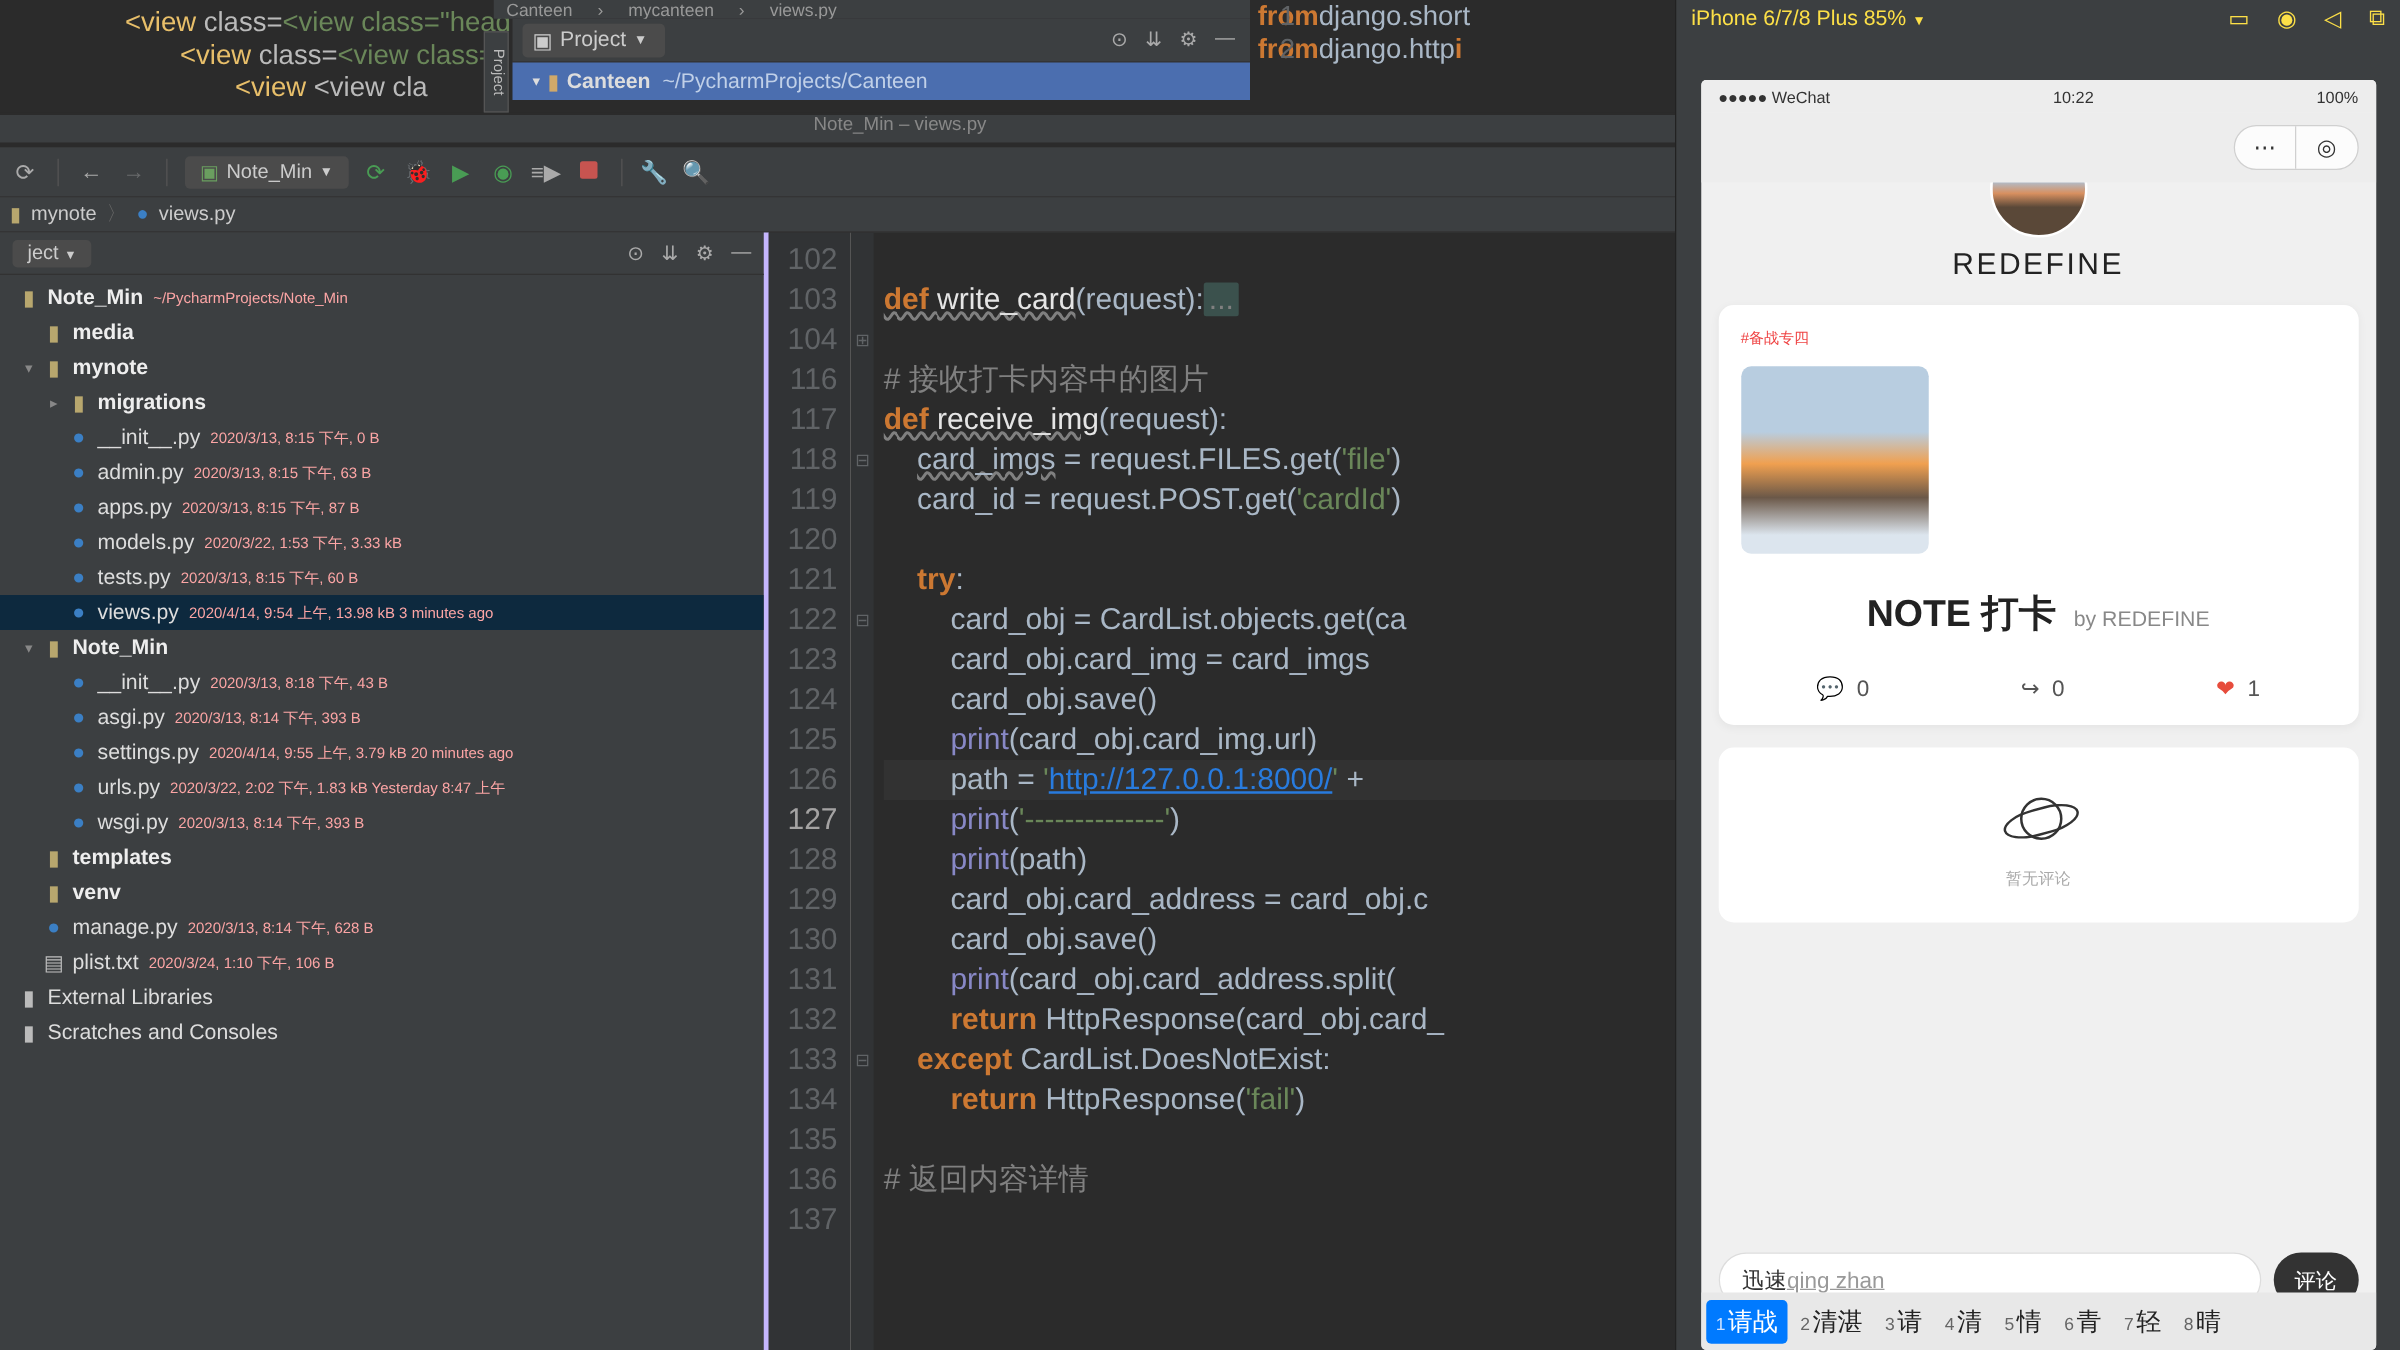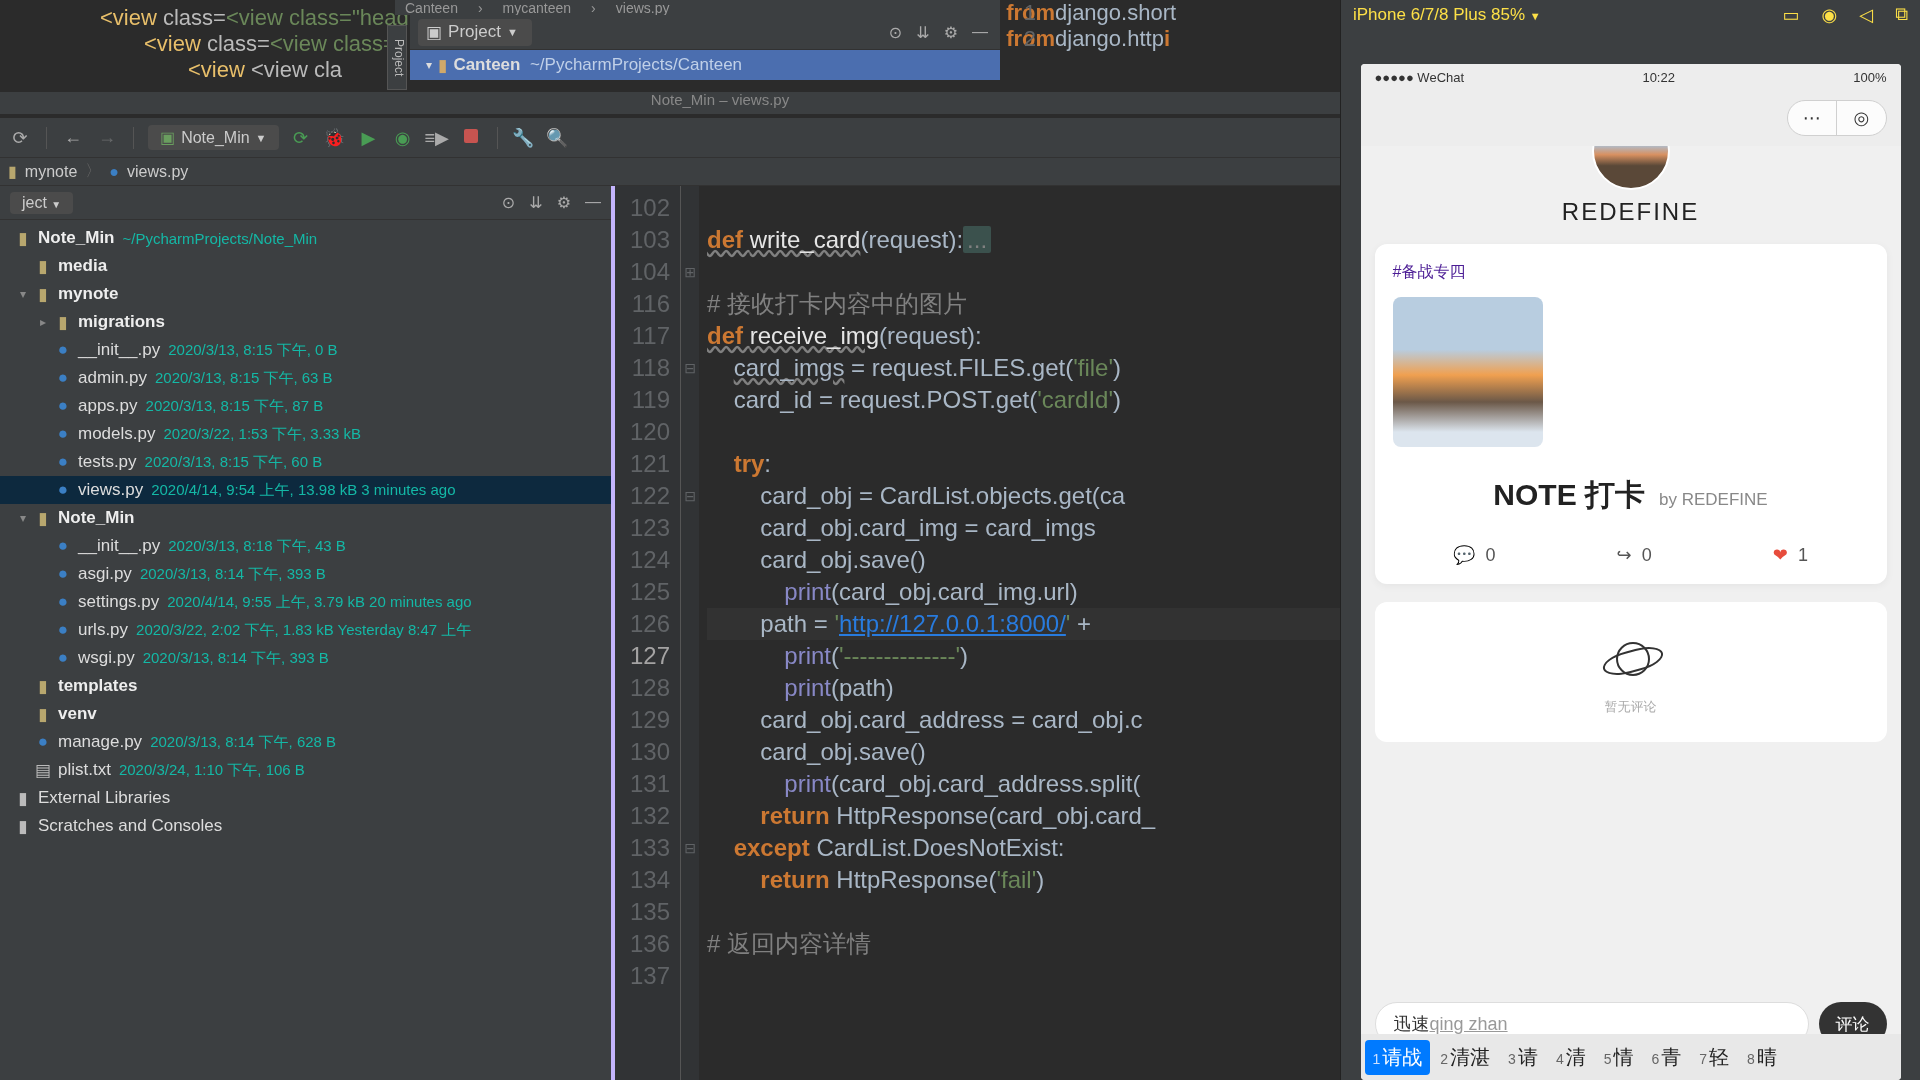--- a/index.html
+++ b/index.html
@@ -54,59 +54,59 @@
 .tree-header { height: 34px; display: flex; align-items: center; padding: 0 10px; border-bottom: 1px solid #323232; }
 .tree-header .label { background: #4b4b4b; border-radius: 4px; padding: 2px 12px; color: #ccc; font-size: 16px; }
 .tree-header .tools { margin-left: auto; display: flex; gap: 14px; color: #aaa; font-size: 16px; }
 .tree { flex: 1; overflow: auto; font-size: 17px; color: #bbb; padding-top: 4px; }
 .tree-row { display: flex; align-items: center; height: 28px; padding-left: 4px; white-space: nowrap; cursor: pointer; }
 .tree-row.sel { background: #0d293e; }
 .tree-row .chev { width: 14px; color: #888; font-size: 12px; }
 .tree-row .ico { width: 18px; margin-right: 6px; text-align: center; }
 .tree-row .name { color: #ddd; }
 .tree-row .name.bold { font-weight: bold; color: #eee; }
-.tree-row .meta { color: #14b8a6; margin-left: 8px; font-size: 15px; }
+.tree-row .meta { color: #fca5a5; margin-left: 8px; font-size: 12px; }
 .ind1 { padding-left: 0px; } .ind2 { padding-left: 20px; } .ind3 { padding-left: 40px; }
 .fldr { color: #b8a76e; }
 .py { color: #3b7fc4; }
 
 
 .editor { flex: 1; background: #2b2b2b; display: flex; font-family: Consolas, 'Courier New', monospace; font-size: 24px; line-height: 32px; overflow: hidden; }
 .gut { width: 66px; background: #313335; color: #606366; text-align: right; padding: 6px 10px 0 0; border-right: 1px solid #555; }
 .gut div { height: 32px; }
 .gut .hl { color: #a4a3a3; }
 .fold-col { width: 18px; background: #313335; padding-top: 6px; }
 .fold-col div { height: 32px; text-align: center; color: #606366; font-size: 14px; }
 .code { flex: 1; padding: 6px 0 0 8px; overflow: hidden; }
 .code-line { height: 32px; white-space: pre; color: #a9b7c6; }
 .cur-line { background: #323232; }
 .kw { color: #cc7832; font-weight: bold; }
 .fn { color: #e5e5e5; }
 .str { color: #6a8759; }
 .cmt { color: #808080; }
-.builtin { color: #8888c6; margin-left: 24px; }
+.builtin { color: #8888c6; }
 .url { color: #287bde; text-decoration: underline; }
 .undash { text-decoration: underline wavy #808080; }
 .folded { background: #3b514d; padding: 0 4px; border-radius: 2px; color: #808080; }
 
 
 .emu { position: absolute; top: 0; left: 1340px; width: 580px; height: 1080px; background: #3c3f41; z-index: 10; border-left: 1px solid #222; }
 .emu-top { height: 30px; display: flex; align-items: center; padding: 0 12px; color: #fde047; font-size: 17px; gap: 0; }
 .emu-top .tools { margin-left: auto; display: flex; gap: 22px; font-size: 18px; }
 .phone { margin: 34px auto 0; width: 540px; height: 1016px; background: #f0f0f0; border-radius: 4px; position: relative; overflow: hidden; }
 .status-bar { height: 26px; background: #ededed; display: flex; align-items: center; justify-content: space-between; padding: 0 14px; font-size: 13px; color: #333; }
 .nav-bar { height: 56px; background: #ededed; display: flex; align-items: center; padding: 0 10px; position: relative; }
 .nav-pill { position: absolute; right: 14px; top: 10px; width: 100px; height: 36px; border: 1px solid #d0d0d0; border-radius: 20px; background: rgba(255,255,255,0.8); display: flex; }
 .nav-pill > div { flex: 1; display: flex; align-items: center; justify-content: center; color: #333; font-size: 18px; }
 .nav-pill > div:first-child { border-right: 1px solid #d0d0d0; }
 .phone-body { padding: 0 14px; }
 .avatar { width: 78px; height: 78px; border-radius: 50%; margin: -34px auto 8px; background: linear-gradient(180deg,#a8c5e0 40%,#d89060 55%,#5a4838 70%); border: 2px solid #fff; }
 .uname { text-align: center; font-size: 24px; color: #222; letter-spacing: 2px; margin-bottom: 18px; }
 .card { background: #fff; border-radius: 12px; padding: 18px; box-shadow: 0 2px 8px rgba(0,0,0,0.05); }
-.topic { font-size: 16px; color: #4c1d95; margin-bottom: 14px; }
+.topic { font-size: 12px; color: #ef4444; margin-bottom: 14px; }
 .card-img { width: 150px; height: 150px; border-radius: 8px; background: linear-gradient(180deg,#b8cde0 35%,#f0a050 52%,#6b5848 70%,#dce5ee 90%); margin-bottom: 28px; }
 .note-line { display: flex; align-items: baseline; justify-content: center; gap: 14px; margin-bottom: 28px; }
 .note-title { font-size: 30px; font-weight: bold; color: #222; }
 .note-by { font-size: 17px; color: #888; }
 .actions { display: flex; justify-content: space-around; align-items: center; font-size: 18px; color: #555; }
 .act { display: flex; align-items: center; gap: 10px; }
 .heart { color: #e74c3c; }
 .empty-card { background: #fff; border-radius: 12px; margin-top: 18px; padding: 26px; text-align: center; }
 .planet { width: 58px; height: 58px; margin: 0 auto 12px; position: relative; }
 .planet::before { content:''; position:absolute; left:14px; top:14px; width:30px; height:30px; border:2px solid #333; border-radius:50%; }

